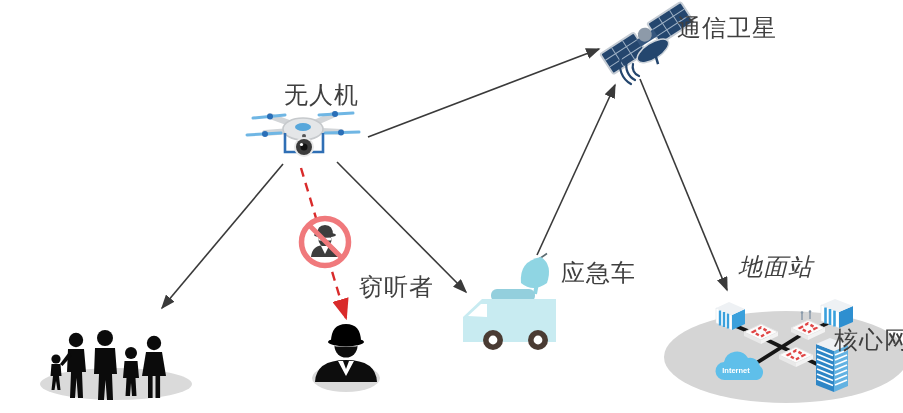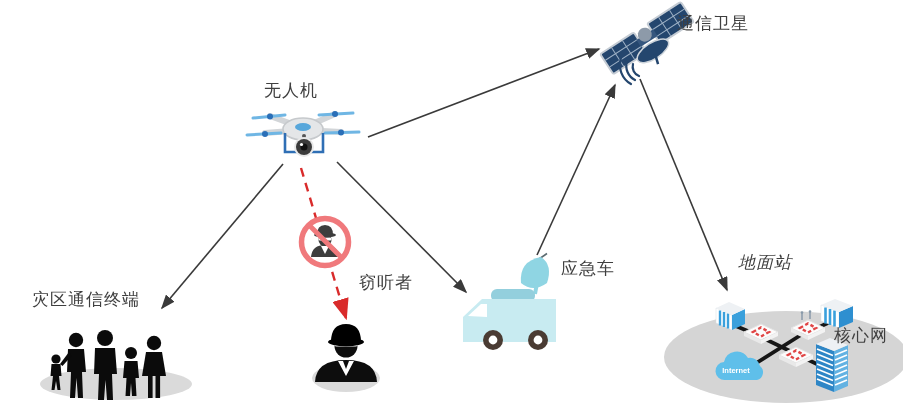--- a/index.html
+++ b/index.html
@@ -2,21 +2,21 @@
 <html><head>
 <meta charset="utf-8">
 <style>
   html,body{margin:0;padding:0;background:#fff;}
   #canvas{
     position:relative;width:903px;height:413px;background:#ffffff;
     font-family:"Liberation Sans", sans-serif;overflow:hidden;
   }
   .node{position:absolute;}
   .lbl{
-    position:absolute;font-size:17px;color:#3f3f3f;white-space:nowrap;
+    position:absolute;font-size:24px;color:#3f3f3f;white-space:nowrap;
     letter-spacing:1px;line-height:1.1;
   }
   svg{display:block;overflow:visible;}
   #arrow-layer{position:absolute;left:0;top:0;z-index:1;}
   .icon-layer{z-index:2;}
   .top-layer{z-index:3;}
   .lbl{z-index:4;}
 </style>
 </head>
 <body>
@@ -246,21 +246,20 @@
 
       <g>
         <polygon points="121,67 138,59 155,67 138,75" fill="#fcfcfc" stroke="#e2e2e2" stroke-width="1"></polygon>
         <polygon points="121,67 138,75 138,79 121,71" fill="#e9e9e9"></polygon>
         <polygon points="138,75 155,67 155,71 138,79" fill="#f3f3f3"></polygon>
         <polygon points="130,67 138,62.5 146,67 138,71.5" fill="none" stroke="#e04545" stroke-width="2.4" stroke-dasharray="3.5 2.5"></polygon>
       </g>
     </svg>
   </div>
 
-  <div class="lbl" style="left:264px;top:82px;text-align:right;">无人机</div>
+  <div class="lbl" style="left:284px;top:82px;text-align:right;">无人机</div>
   <div class="lbl" style="left:677px;top:15px;">通信卫星</div>
-  <div class="lbl" style="left:32px;top:291px;">灾区通信终端</div>
   <div class="lbl" style="left:359px;top:274px;">窃听者</div>
   <div class="lbl" style="left:561px;top:260px;text-align:center;">应急车</div>
   <div class="lbl" style="left:738px;top:254px;font-style:italic;">地面站</div>
   <div class="lbl" style="left:834px;top:327px;">核心网</div>
 
 </div>
 
 </body></html>

